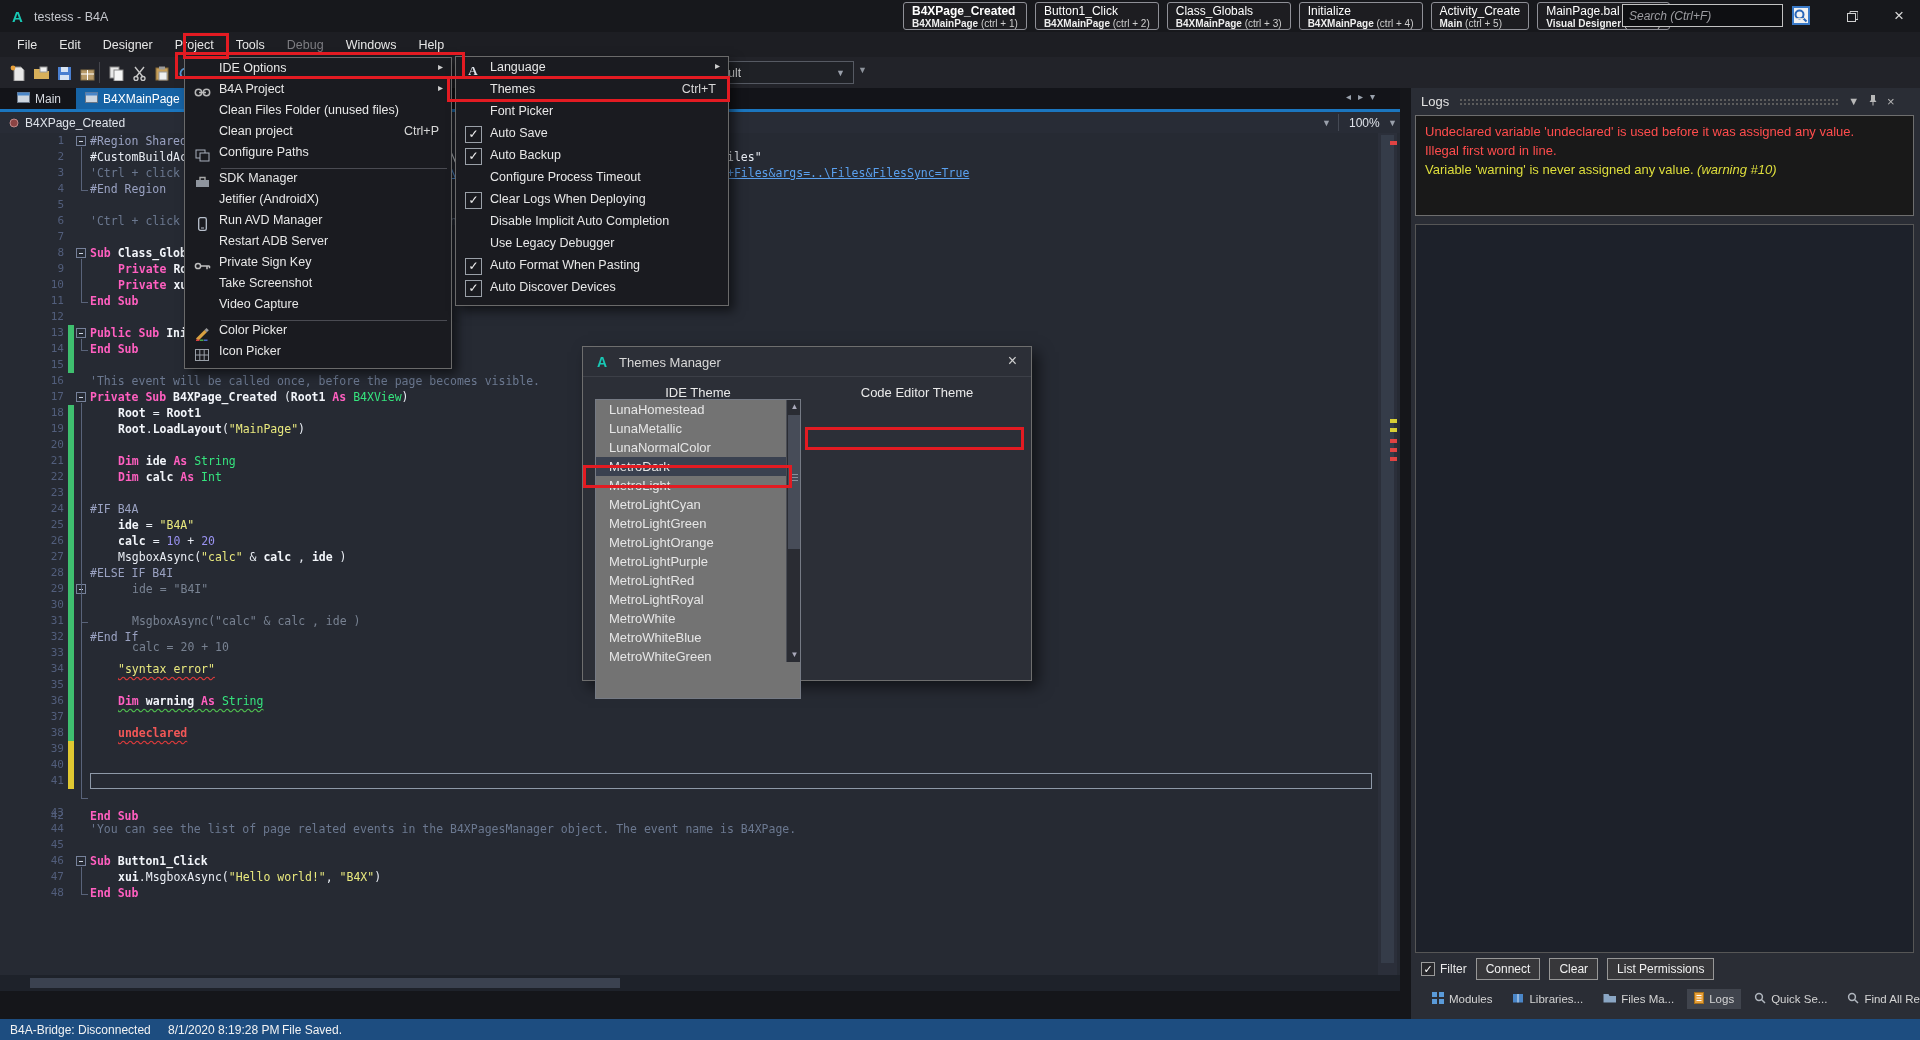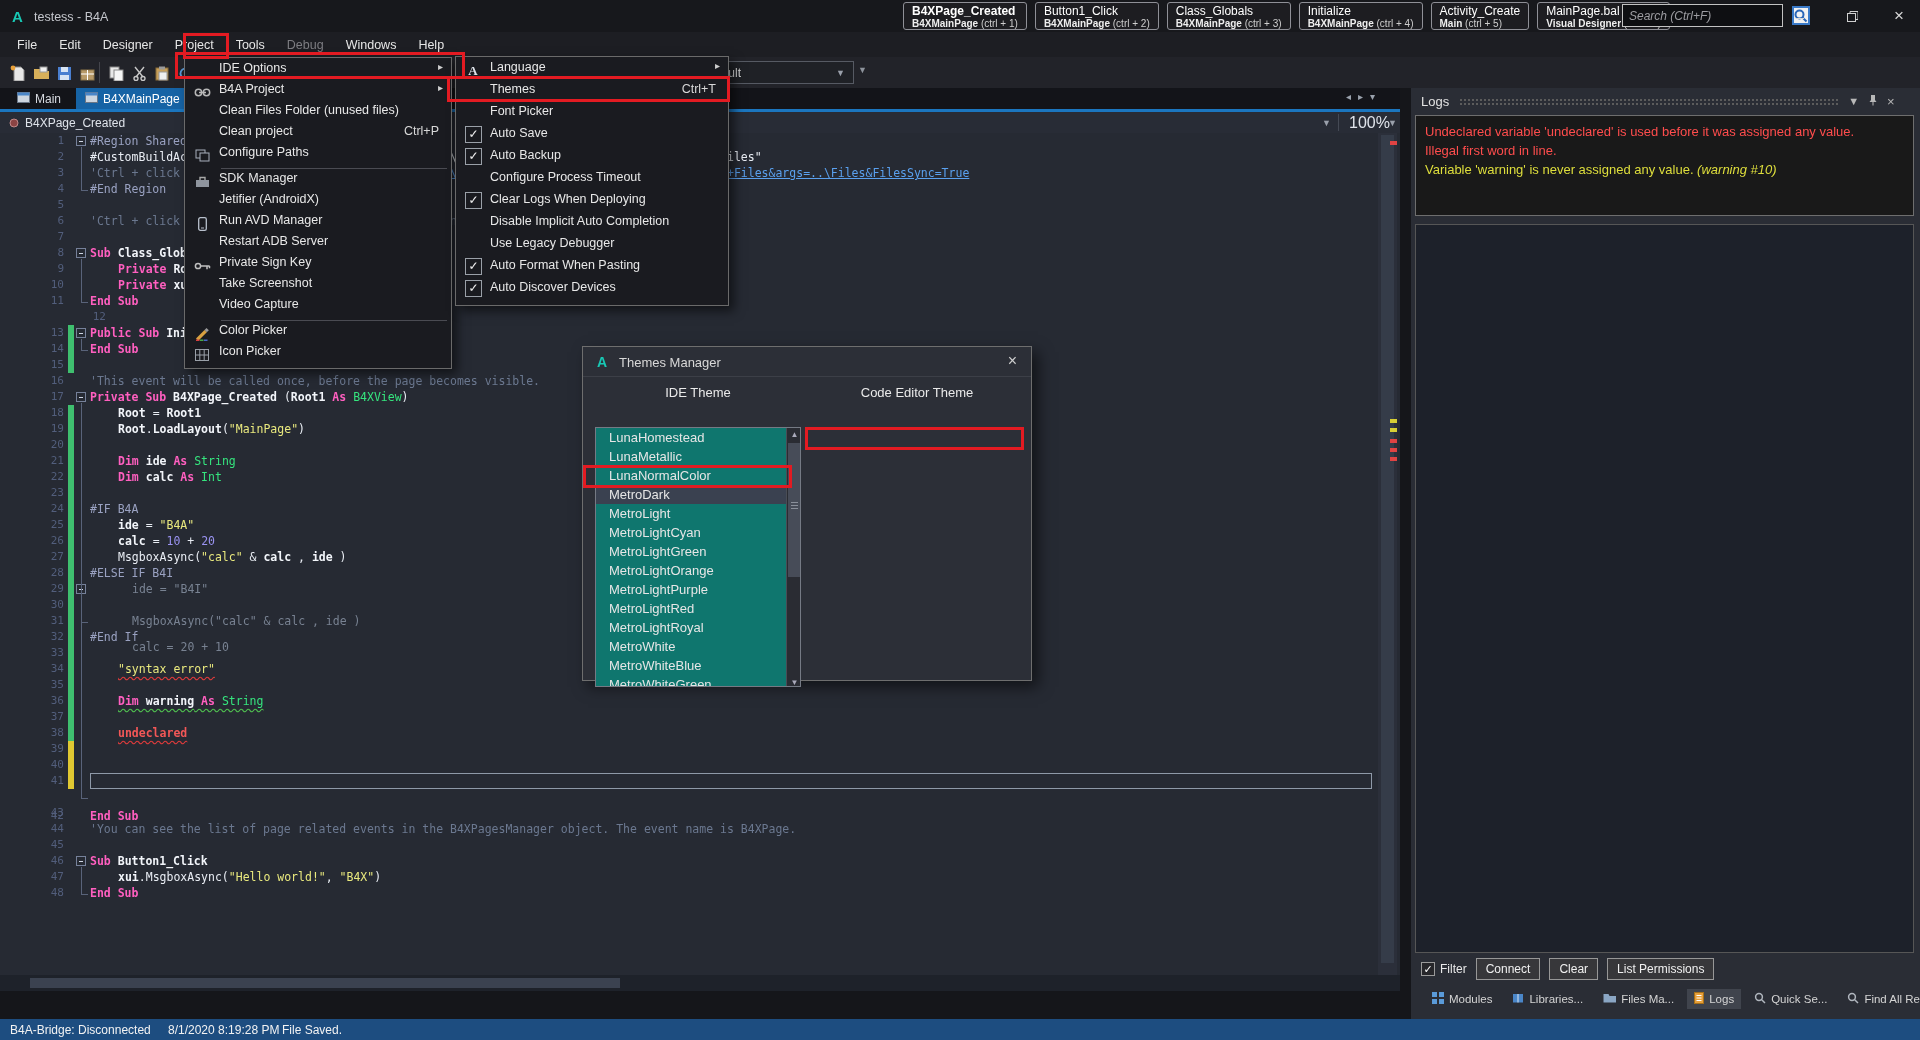--- a/index.html
+++ b/index.html
@@ -36,21 +36,21 @@
 #tabstrip{left:0;top:88px;width:1400px;height:21px;background:#131419}
 .doctab{position:absolute;top:0;height:21px;display:flex;align-items:center;gap:5px;padding:0 9px;color:#d6d9df;font-size:12px}
 .doctab.active{background:#1663a5;color:#fff}
 #tabnav{left:1346px;top:3px;color:#9aa2ad;font-size:10px;letter-spacing:7px}
 #blueline{left:0;top:109px;width:1400px;height:3px;background:#1b76bf}
 
 #crumb{left:0;top:112px;width:1400px;height:21px;background:#282c36;display:flex;align-items:center}
 #crumb-method{margin-left:6px;color:#dfe3ea;font-size:12px}
 #crumb-dd{position:absolute;left:1322px;color:#9aa0ab;font-size:9px}
 #crumb-div{position:absolute;left:1338px;top:2px;height:17px;width:1px;background:#454a55}
-#crumb-zoom{position:absolute;left:1349px;color:#dfe3ea;font-size:16px}
+#crumb-zoom{position:absolute;left:1349px;color:#dfe3ea;font-size:12px}
 #crumb-zdd{position:absolute;left:1388px;color:#9aa0ab;font-size:9px}
 
 #editor{left:0;top:133px;width:1400px;height:842px;background:#262a33}
 .cl{position:absolute;left:0;width:1376px;height:16px}
 .ln{position:absolute;left:0;top:0;width:64px;text-align:right;color:#525e7c;font:11px/16px "DejaVu Sans Mono",monospace}
 .code{position:absolute;top:0;white-space:pre;font:11.5px/16px "DejaVu Sans Mono",monospace}
 .tk-w{color:#e9edf4}.tk-k{color:#ff5fc0;font-weight:bold}.tk-b{color:#f2f5fa;font-weight:bold}
 .tk-t{color:#35e57e}.tk-s{color:#e9e97e}.tk-n{color:#9a93f2}.tk-c{color:#6b7890}
 .tk-d{color:#9aa2c2}.tk-x{color:#788292}.tk-e{color:#f25757;font-weight:bold}
 .tk-l{color:#5aa0ee;text-decoration:underline}
@@ -82,21 +82,21 @@
 .m-sep{height:1px;background:#4a4b52;margin:2px 4px 2px 36px}
 
 #dialog{left:582px;top:346px;width:450px;height:335px;background:#2c2f37;border:1px solid #6e6e6e;box-shadow:6px 6px 14px rgba(0,0,0,.55);z-index:40}
 #dlg-title{position:absolute;left:0;top:0;width:100%;height:30px;border-bottom:1px solid #3c3f47}
 #dlg-logo{position:absolute;left:14px;top:7px;color:#18c8b4;font-weight:bold;font-size:14px}
 #dlg-name{position:absolute;left:36px;top:8px;color:#d8d8d8;font-size:13px}
 #dlg-close{position:absolute;right:14px;top:5px;color:#cfcfcf;font-size:16px}
 .dlg-h{position:absolute;top:38px;color:#eaeaea;font-size:13px;text-align:center}
 #hdr-ide{left:12px;width:206px}
 #hdr-ed{left:224px;width:220px}
-.tlist{position:absolute;top:80px;height:260px;background:#0f766e;border:1px solid #757a84;overflow:hidden}
+.tlist{position:absolute;top:52px;height:300px;background:#737373;border:1px solid #757a84;overflow:hidden}
 #list-ide{left:12px;width:206px}
 #list-ed{left:224px;width:220px}
 .list-row{height:19px;line-height:19px;padding-left:13px;color:#e6e6e6;font-size:13px;white-space:nowrap}
 .list-row.sel{background:#3a4150}
 #lscroll{position:absolute;left:190px;top:0;width:15px;height:262px;background:#2a2c33;border-left:1px solid #4a4d55}
 #lscroll .sarr{position:absolute;left:0;width:15px;height:14px;color:#aab;font-size:8px;text-align:center;line-height:14px}
 #lthumb{position:absolute;left:1px;top:15px;width:13px;height:134px;background:#474c58}
 #lthumb:after{content:"";position:absolute;left:3px;right:3px;top:62px;height:1px;background:#8a8f9a;box-shadow:0 3px #8a8f9a,0 -3px #8a8f9a}
 
 .redbox{position:absolute;border:3px solid #e31b22;z-index:80}
@@ -324,21 +324,21 @@
         <span class="code" style="left: 118px;"><span class="tk-k">Private </span><span class="tk-b">Root</span><span class="tk-k"> As </span><span class="tk-t">B4XView</span></span>
       </div>
       <div class="cl" style="top: 144px;">
         <span class="ln">10</span>
         <span class="code" style="left: 118px;"><span class="tk-k">Private </span><span class="tk-b">xui</span><span class="tk-k"> As </span><span class="tk-t">XUI</span></span>
       </div>
       <div class="cl" style="top: 160px;">
         <span class="ln">11</span>
         <span class="code" style="left: 90px;"><span class="tk-k">End Sub</span></span>
       </div>
-      <div class="cl" style="top: 176px; margin-left: 42px;">
+      <div class="cl" style="top: 176px;">
         <span class="ln">12</span>
         <span class="code" style="left: 90px;"></span>
       </div>
       <div class="cl" style="top: 192px;">
         <span class="ln">13</span>
         <span class="fold"></span>
         <span class="code" style="left: 90px;"><span class="tk-k">Public Sub </span><span class="tk-b">Initialize</span></span>
       </div>
       <div class="cl" style="top: 208px;">
         <span class="ln">14</span>

